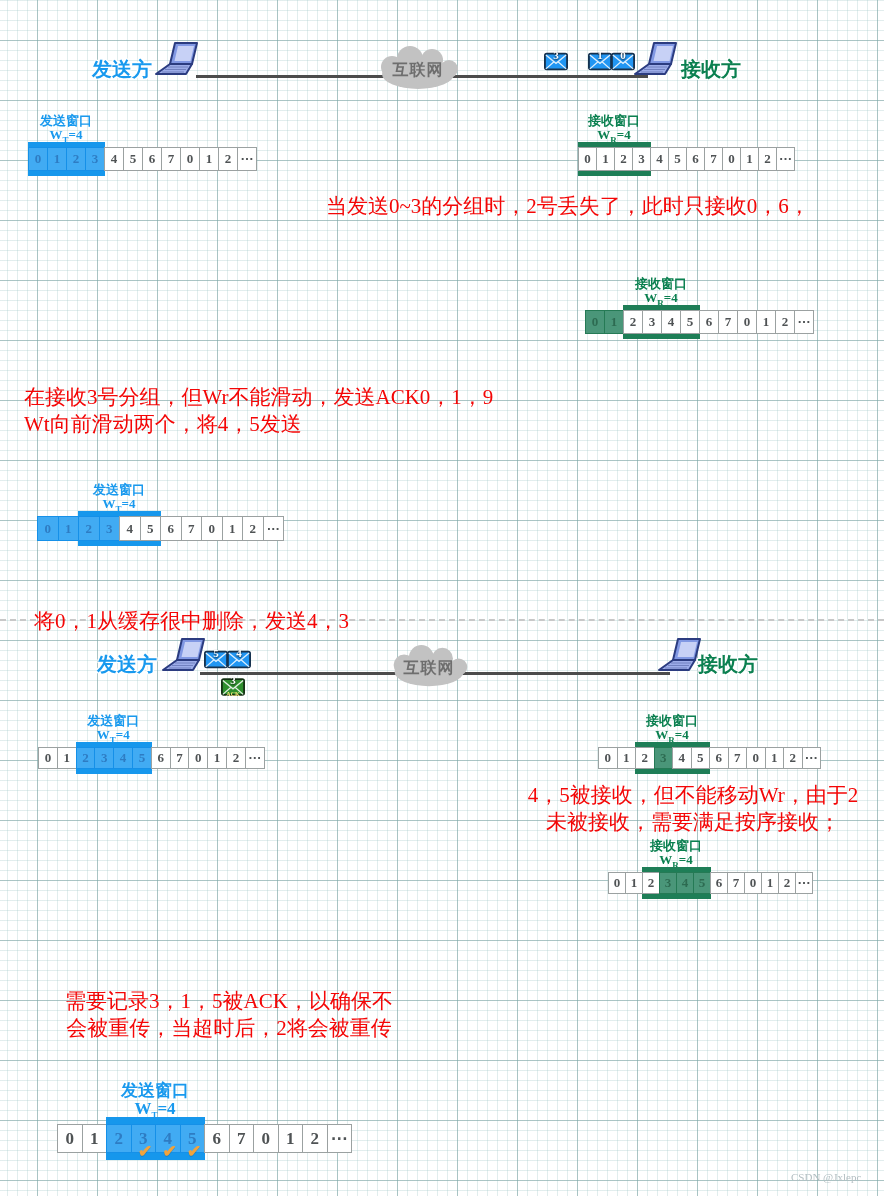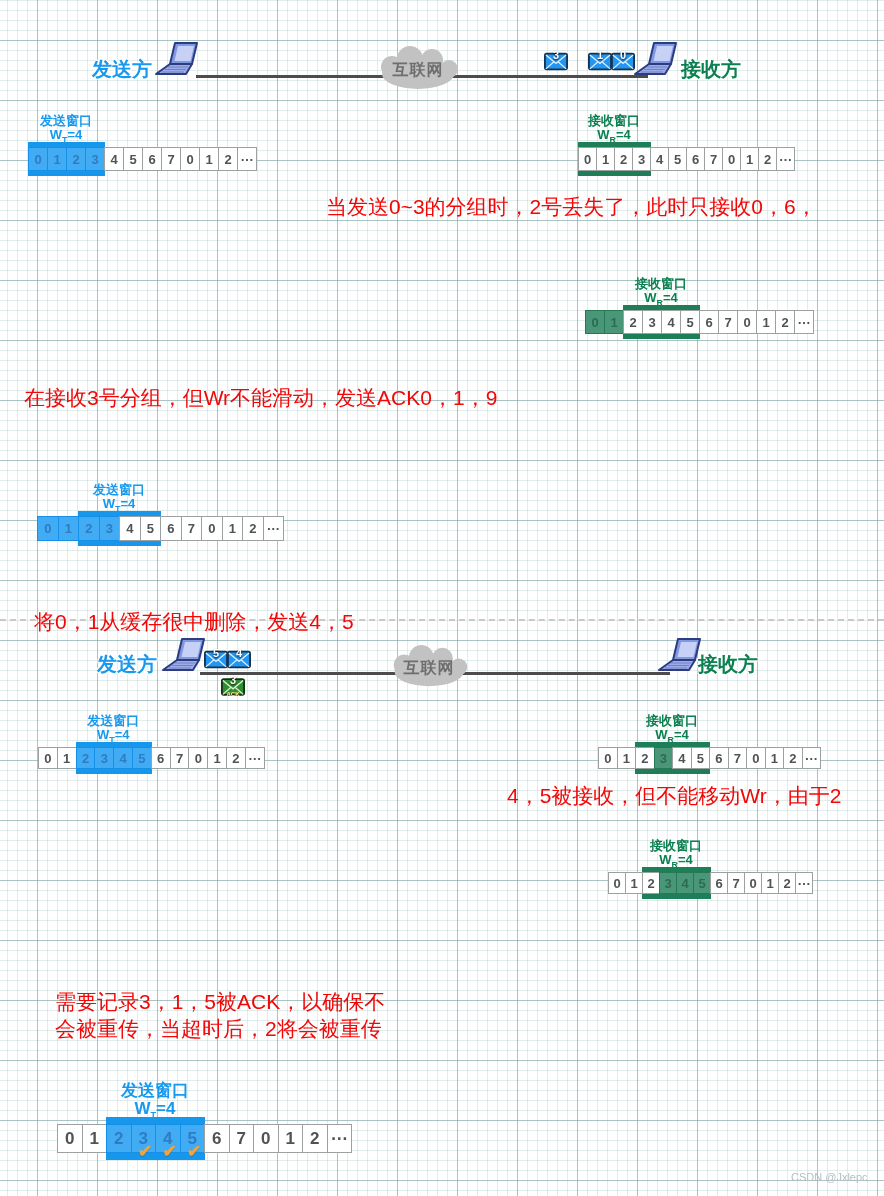--- a/index.html
+++ b/index.html
@@ -6,21 +6,21 @@
     --send-accent:#1899ee; --send-band:#1697ec; --send-cell-fill:#41abf3;
     --send-cell-border:#1590e8; --send-cell-num:#2e7cc3;
     --recv-accent:#0b8050; --recv-band:#1e7e57; --recv-cell-fill:#4a9679;
     --recv-cell-border:#257a55; --recv-cell-num:#2d6b51;
     --note-red:#f40606; --check-orange:#f2a33c; --cloud-grey:#c2c2c2;
     --line-grey:#4c4c4c; --envelope-blue:#2196f3; --ack-green:#2e8f2e;
   }
   html,body{margin:0;padding:0}
   .page{
     position:relative;width:884px;height:1196px;overflow:hidden;
-    font-family:Liberation Sans, sans-serif;background-color:#ffffff;
+    font-family:Liberation Serif, serif;background-color:#ffffff;
     background-image:
       linear-gradient(to right, rgba(124,163,163,.55) 1px, transparent 1px),
       linear-gradient(to bottom, rgba(124,163,163,.55) 1px, transparent 1px),
       linear-gradient(to right, rgba(170,205,205,.35) 1px, transparent 1px),
       linear-gradient(to bottom, rgba(170,205,205,.35) 1px, transparent 1px);
     background-size:60px 100%,100% 60px,10px 100%,100% 10px;
     background-position:37px 0,0 40px,7px 0,0 0;
   }
   .divider{position:absolute;left:0;top:619px;width:884px;height:0;border-top:2px dashed #c8c8c8}
   .scene{position:absolute;inset:0}
@@ -55,21 +55,21 @@
   .recv .sw-band{background:var(--recv-band)}
   .sw-cell{position:absolute;z-index:2;box-sizing:border-box;border:1px solid #9ba1a1;
     background:#fff;color:#4f5355;font-weight:bold;font-size:13px;
     display:flex;align-items:center;justify-content:center}
   .big .sw-cell{font-size:17px}
   .send .sw-cell.filled{background:var(--send-cell-fill);border-color:var(--send-cell-border);color:var(--send-cell-num)}
   .recv .sw-cell.filled{background:var(--recv-cell-fill);border-color:var(--recv-cell-border);color:var(--recv-cell-num)}
   .sw-check{position:absolute;z-index:3;transform:translateX(-50%);color:var(--check-orange);
     font-size:17px;font-weight:bold;text-shadow:0 1px 0 rgba(0,0,0,.15)}
   .note{position:absolute;color:var(--note-red);font-size:21px;line-height:27px;white-space:nowrap;z-index:5}
-  .note.center{}
+  .note.center{text-align:center}
   .watermark{position:absolute;left:791px;top:1171px;font-size:11px;color:#b3bec2;z-index:5}
 </style>
 </head>
 <body>
 
 <div class="page">
   <div class="divider"></div>
 
   <div class="scene">
     <div class="net-line" style="left:196px;top:75px;width:452px"></div>
@@ -334,26 +334,28 @@
       <div class="sw-check" style="left: 88.2px; top: 62px;">✔</div>
       <div class="sw-check" style="left: 112.7px; top: 62px;">✔</div>
       <div class="sw-check" style="left: 137.2px; top: 62px;">✔</div>
     </div>
 
   <div class="note" style="left:326px;top:193px">
     <div>当发送0~3的分组时，2号丢失了，此时只接收0，6，</div>
   </div>
   <div class="note" style="left:24px;top:384px">
     <div>在接收3号分组，但Wr不能滑动，发送ACK0，1，9</div>
+    <div>Wt向前滑动两个，将4，5发送</div>
   </div>
   <div class="note" style="left:34px;top:608px">
-    <div>将0，1从缓存很中删除，发送4，5</div>
+    <div>将0，1从缓存很中删除，发送4，3</div>
   </div>
   <div class="note center" style="left:507px;top:782px;width:372px">
     <div>4，5被接收，但不能移动Wr，由于2</div>
+    <div>未被接收，需要满足按序接收；</div>
   </div>
   <div class="note center" style="left:55px;top:988px;width:348px">
     <div>需要记录3，1，5被ACK，以确保不</div>
     <div>会被重传，当超时后，2将会被重传</div>
   </div>
 
   <div class="watermark">CSDN @Jxlepc</div>
 </div>
 
 </body></html>

